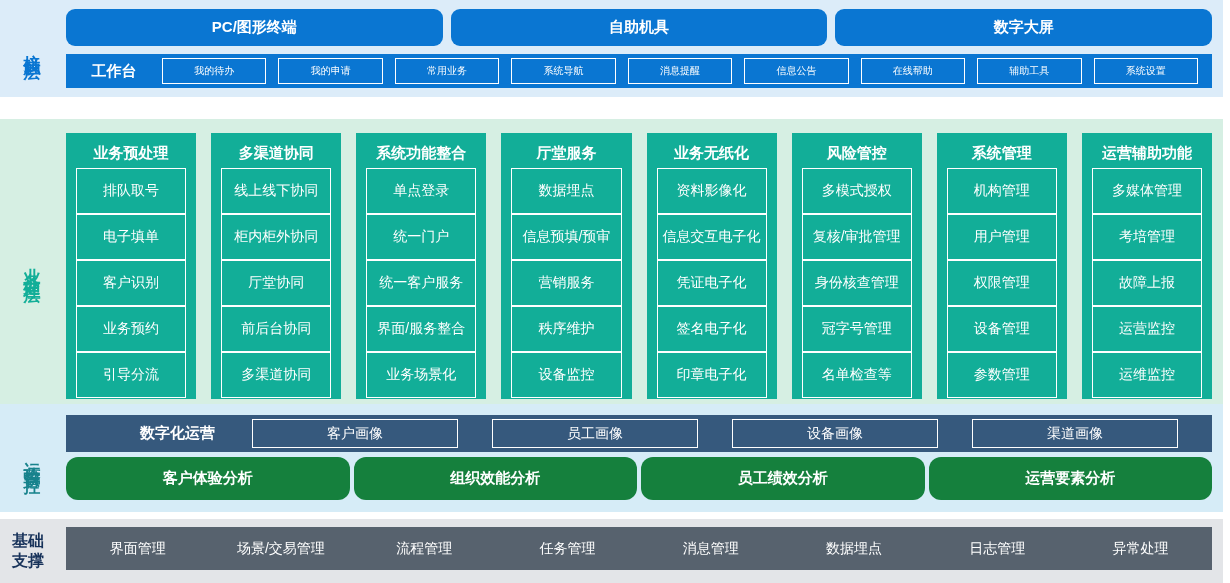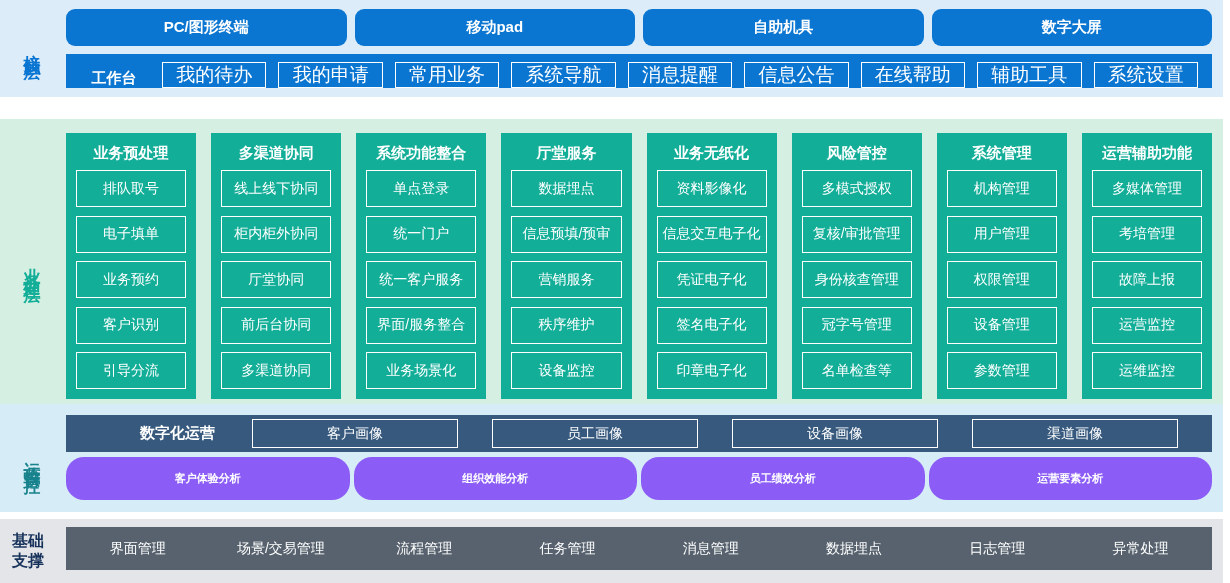--- a/index.html
+++ b/index.html
@@ -26,48 +26,48 @@
 
   .content{position:absolute;left:66px;right:11px;}
 
   
   .terminals{top:9px;height:37px;display:flex;gap:8px;}
   .terminal{
     flex:1;background:#0a76d2;border-radius:9px;color:#fff;
     font-weight:bold;font-size:15px;
     display:flex;align-items:center;justify-content:center;cursor:pointer;
   }
-  .workbench{top:54px;height:34px;background:#0a76d2;display:flex;align-items:flex-end;padding-right:2px;}
+  .workbench{top:54px;height:34px;background:#0a76d2;display:flex;align-items:center;padding-right:2px;}
   .wb-label{flex:0 0 96px;color:#fff;font-weight:bold;font-size:15px;text-align:center;}
   .wb-item{
-    flex:1;height:24px;border:1px solid #fff;color:#fff;font-size:19px;
+    flex:1;height:24px;border:1px solid #fff;color:#fff;font-size:10px;
     display:flex;align-items:center;justify-content:center;margin-right:12px;cursor:pointer;
   }
 
   
   .columns{top:14px;bottom:14px;display:flex;gap:15px;}
   .col{flex:1;background:#12ae98;padding:8px 10px 10px;display:flex;flex-direction:column;}
   .col-title{color:#fff;font-weight:bold;font-size:15px;text-align:center;height:26px;line-height:24px;}
   .col-items{flex:1;display:flex;flex-direction:column;justify-content:space-between;margin-top:3px;}
   .col-item{
-    height:37px;box-sizing:border-box;border:1px solid #fff;color:#fff;font-size:14px;
+    height:46px;box-sizing:border-box;border:1px solid #fff;color:#fff;font-size:14px;
     display:flex;align-items:center;justify-content:center;
     text-align:center;line-height:1.12;padding:0 3px;cursor:pointer;
   }
 
   
   .digital{top:11px;height:37px;background:#36597d;display:flex;align-items:center;}
   .digital-label{flex:0 0 142px;color:#fff;font-weight:bold;font-size:15px;padding-left:30px;box-sizing:border-box;margin-left:44px;}
   .digital-item{
     flex:1;height:27px;border:1px solid #fff;color:#fff;font-size:14px;
     display:flex;align-items:center;justify-content:center;margin-right:34px;cursor:pointer;
   }
   .analysis{top:53px;height:43px;display:flex;gap:4px;}
   .analysis-item{
-    flex:1;background:#8b5cf6;border-radius:18px;color:#fff;font-weight:bold;font-size:11px;
+    flex:1;background:#15803d;border-radius:12px;color:#fff;font-weight:bold;font-size:15px;
     display:flex;align-items:center;justify-content:center;cursor:pointer;
   }
 
   
   .flabel{
     position:absolute;left:12px;top:50%;transform:translateY(-50%);width:40px;
     color:#17325a;font-weight:bold;font-size:16px;line-height:1.25;
   }
   .foundation{top:8px;height:43px;display:flex;}
   .f-item{
@@ -75,21 +75,20 @@
     display:flex;align-items:center;justify-content:center;cursor:pointer;
   }
 </style>
 </head>
 <body>
 
 <div class="sec sec1">
   <div class="vlabel">接触层</div>
   <div class="content terminals">
     <div class="terminal">PC/图形终端</div>
-    <div class="terminal">移动pad</div>
     <div class="terminal">自助机具</div>
     <div class="terminal">数字大屏</div>
   </div>
   <div class="content workbench">
     <div class="wb-label">工作台</div>
     <div class="wb-item">我的待办</div>
     <div class="wb-item">我的申请</div>
     <div class="wb-item">常用业务</div>
     <div class="wb-item">系统导航</div>
     <div class="wb-item">消息提醒</div>
@@ -102,22 +101,22 @@
 
 <div class="sec sec2">
   <div class="vlabel">业务处理层</div>
   <div class="content columns">
 
     <div class="col">
       <div class="col-title">业务预处理</div>
       <div class="col-items">
         <div class="col-item">排队取号</div>
         <div class="col-item">电子填单</div>
+        <div class="col-item">客户识别</div>
         <div class="col-item">业务预约</div>
-        <div class="col-item">客户识别</div>
         <div class="col-item">引导分流</div>
       </div>
     </div>
 
     <div class="col">
       <div class="col-title">多渠道协同</div>
       <div class="col-items">
         <div class="col-item">线上线下协同</div>
         <div class="col-item">柜内柜外协同</div>
         <div class="col-item">厅堂协同</div>

